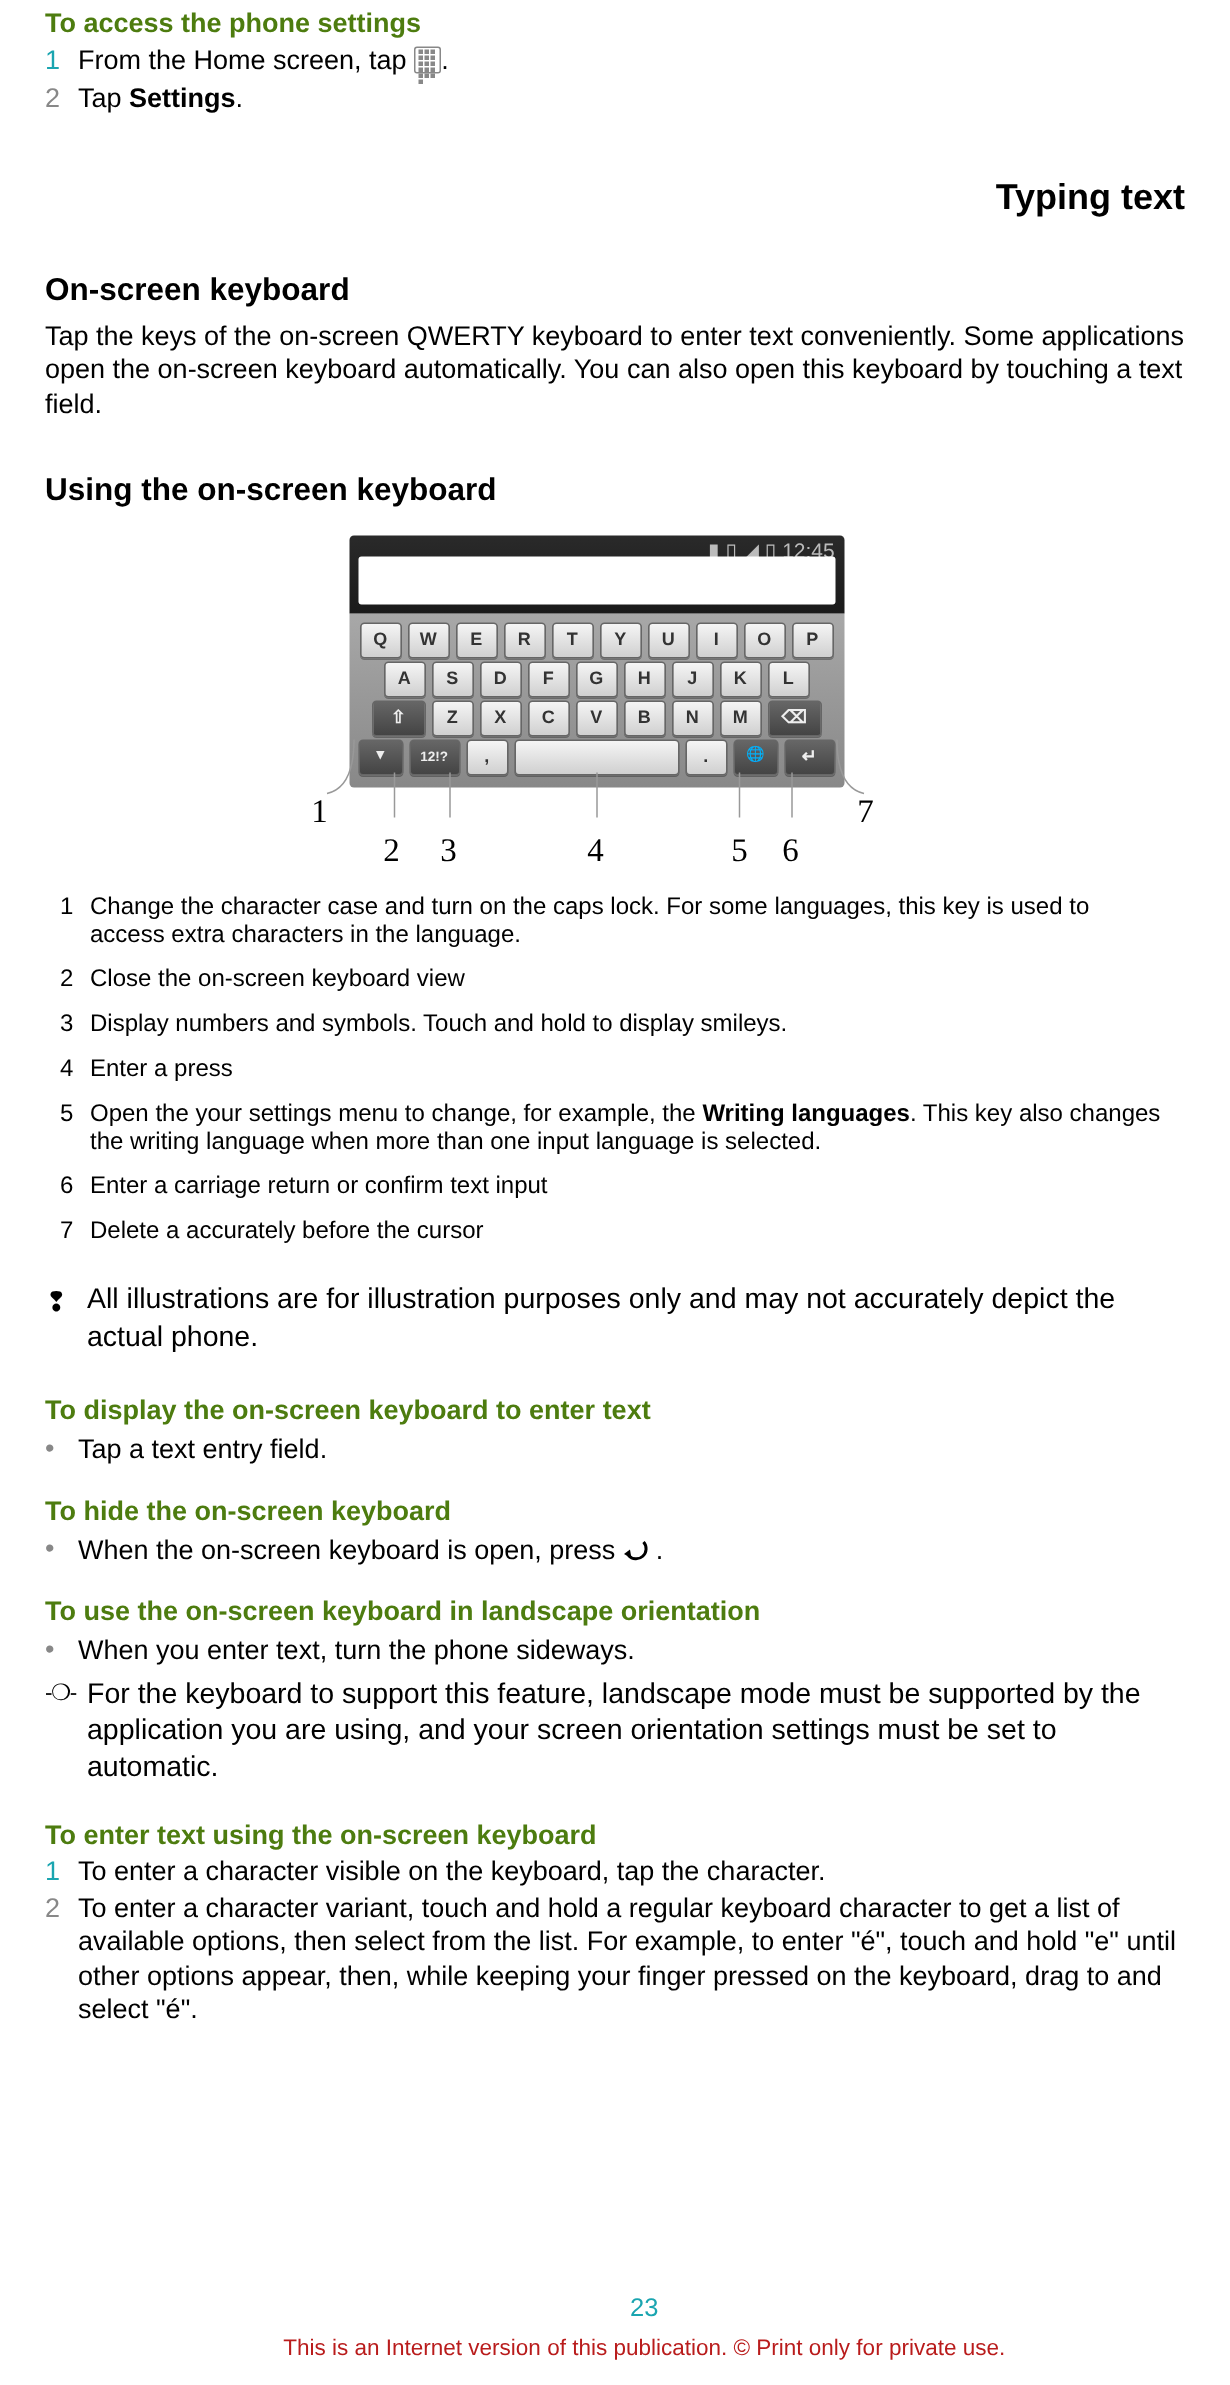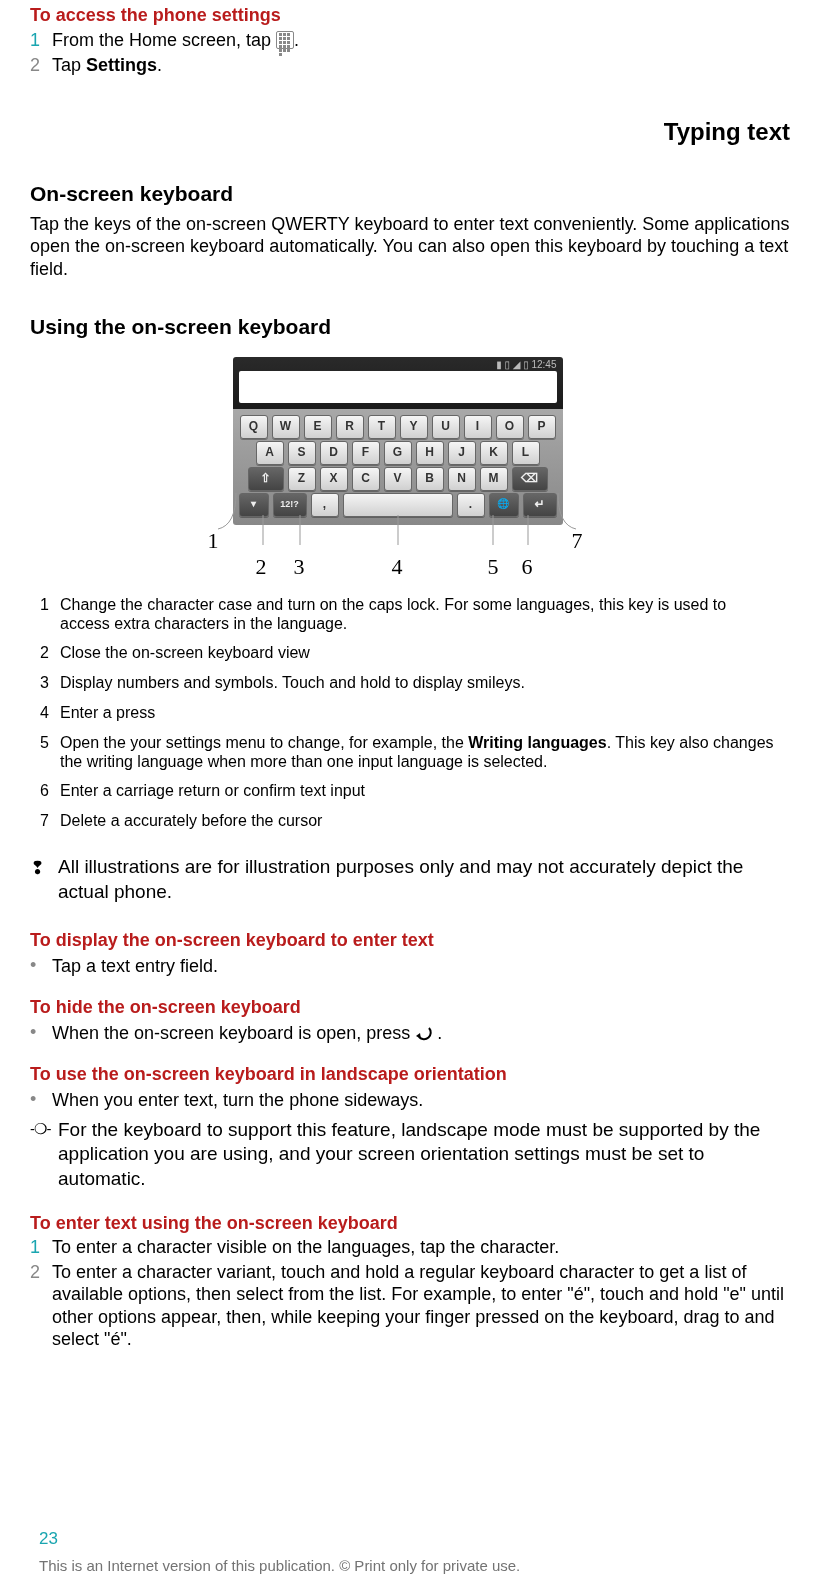--- a/index.html
+++ b/index.html
@@ -7,35 +7,35 @@
     width:820px;
     font-family:Arial,Helvetica,sans-serif;
     color:#000;
     font-size:18px;
     line-height:1.25;
   }
   .page{padding:0 30px 0 30px;position:relative;min-height:1590px;box-sizing:border-box;}
   .teal{color:#1aa5b0;}
   .gray-num{color:#888;}
   .bold{font-weight:bold;}
-  .task-title{font-weight:bold;color:#b91c1c;font-size:18px;margin-top:4px;}
+  .task-title{font-weight:bold;color:#4d7c0f;font-size:18px;margin-top:4px;}
   .ol-row{display:flex;margin-top:2px;}
   .ol-row .num{width:22px;flex:0 0 22px;}
   .ol-row .txt{flex:1;}
   .icon-box{display:inline-block;vertical-align:middle;}
   .apps-icon{width:18px;height:18px;border:1px solid #888;border-radius:2px;display:inline-flex;flex-wrap:wrap;padding:1px;box-sizing:border-box;vertical-align:text-top;}
   .apps-icon span{width:3px;height:3px;background:#888;margin:0.5px;}
   h2.section{font-size:24px;font-weight:bold;margin:40px 0 0 0;text-align:right;}
   h3.sub{font-size:21px;font-weight:bold;margin:34px 0 6px 0;}
   .body-text{font-size:18px;line-height:1.25;}
   .kb-wrap{display:flex;justify-content:center;margin:16px 0 8px 0;}
   
   .kb{width:330px;}
   .kb-top{height:52px;background:linear-gradient(#2a2a2a,#1a1a1a);border-radius:3px 3px 0 0;position:relative;}
-  .kb-status{position:absolute;top:2px;right:6px;font-size:10px;color:#bbb;}
+  .kb-status{position:absolute;top:2px;right:6px;font-size:14px;color:#bbb;}
   .kb-input{position:absolute;left:6px;right:6px;top:14px;bottom:6px;background:#fff;border-radius:2px;}
   .kb-body{background:linear-gradient(#a8a8a8,#888);padding:4px 4px 6px 4px;border-radius:0 0 3px 3px;}
   .kb-row{display:flex;justify-content:center;margin:2px 0;}
   .key{background:linear-gradient(#f5f5f5,#d0d0d0);border:1px solid #666;border-radius:3px;height:22px;min-width:26px;margin:0 2px;font-size:12px;font-weight:bold;color:#333;display:flex;align-items:center;justify-content:center;box-shadow:0 1px 0 rgba(0,0,0,0.3);}
   .key-wide{flex:1;}
   .key-dark{background:linear-gradient(#666,#444);color:#eee;}
   .kb-labels{position:relative;height:50px;}
   .kb-label{position:absolute;font-family:'Times New Roman',serif;font-size:22px;color:#000;}
   .kb-line{stroke:#999;stroke-width:1;fill:none;}
   
@@ -45,23 +45,23 @@
   .legend-row .lt{flex:1;line-height:1.2;}
   
   .note-row{display:flex;margin:24px 0 6px 0;}
   .note-icon{width:28px;flex:0 0 28px;font-size:18px;padding-top:2px;}
   .note-text{flex:1;font-size:19px;line-height:1.3;}
   .bullet-row{display:flex;margin-top:4px;}
   .bullet-row .b{width:22px;flex:0 0 22px;color:#888;font-size:18px;line-height:1.2;}
   .bullet-row .t{flex:1;}
   .back-icon svg{vertical-align:middle;}
   .tip-icon{font-size:15px;letter-spacing:-1px;}
-  .footer{position:absolute;bottom:18px;left:0;right:0;padding-left:39px;}
+  .footer{position:absolute;bottom:18px;left:0;right:0;text-align:center;padding-left:39px;}
   .page-num{color:#1aa5b0;font-size:17px;}
-  .footer-text{color:#737373;font-size:15px;margin-top:8px;}
+  .footer-text{color:#b91c1c;font-size:15px;margin-top:8px;}
 </style>
 </head>
 <body>
 
 <div class="page">
 
   <div class="task-title">To access the phone settings</div>
   <div class="ol-row">
     <div class="num teal">1</div>
     <div class="txt">
@@ -235,21 +235,21 @@
     <div class="t">When you enter text, turn the phone sideways.</div>
   </div>
   <div class="note-row" style="margin-top:6px;">
     <div class="note-icon tip-icon">-❍-</div>
     <div class="note-text">For the keyboard to support this feature, landscape mode must be supported by the application you are using, and your screen orientation settings must be set to automatic.</div>
   </div>
 
   <div class="task-title" style="margin-top:20px;">To enter text using the on-screen keyboard</div>
   <div class="ol-row">
     <div class="num teal">1</div>
-    <div class="txt">To enter a character visible on the languages, tap the character.</div>
+    <div class="txt">To enter a character visible on the keyboard, tap the character.</div>
   </div>
   <div class="ol-row">
     <div class="num gray-num">2</div>
     <div class="txt">To enter a character variant, touch and hold a regular keyboard character to get a list of available options, then select from the list. For example, to enter "é", touch and hold "e" until other options appear, then, while keeping your finger pressed on the keyboard, drag to and select "é".</div>
   </div>
 
   <div class="footer">
     <div class="page-num">23</div>
     <div class="footer-text">This is an Internet version of this publication. © Print only for private use.</div>
   </div>

